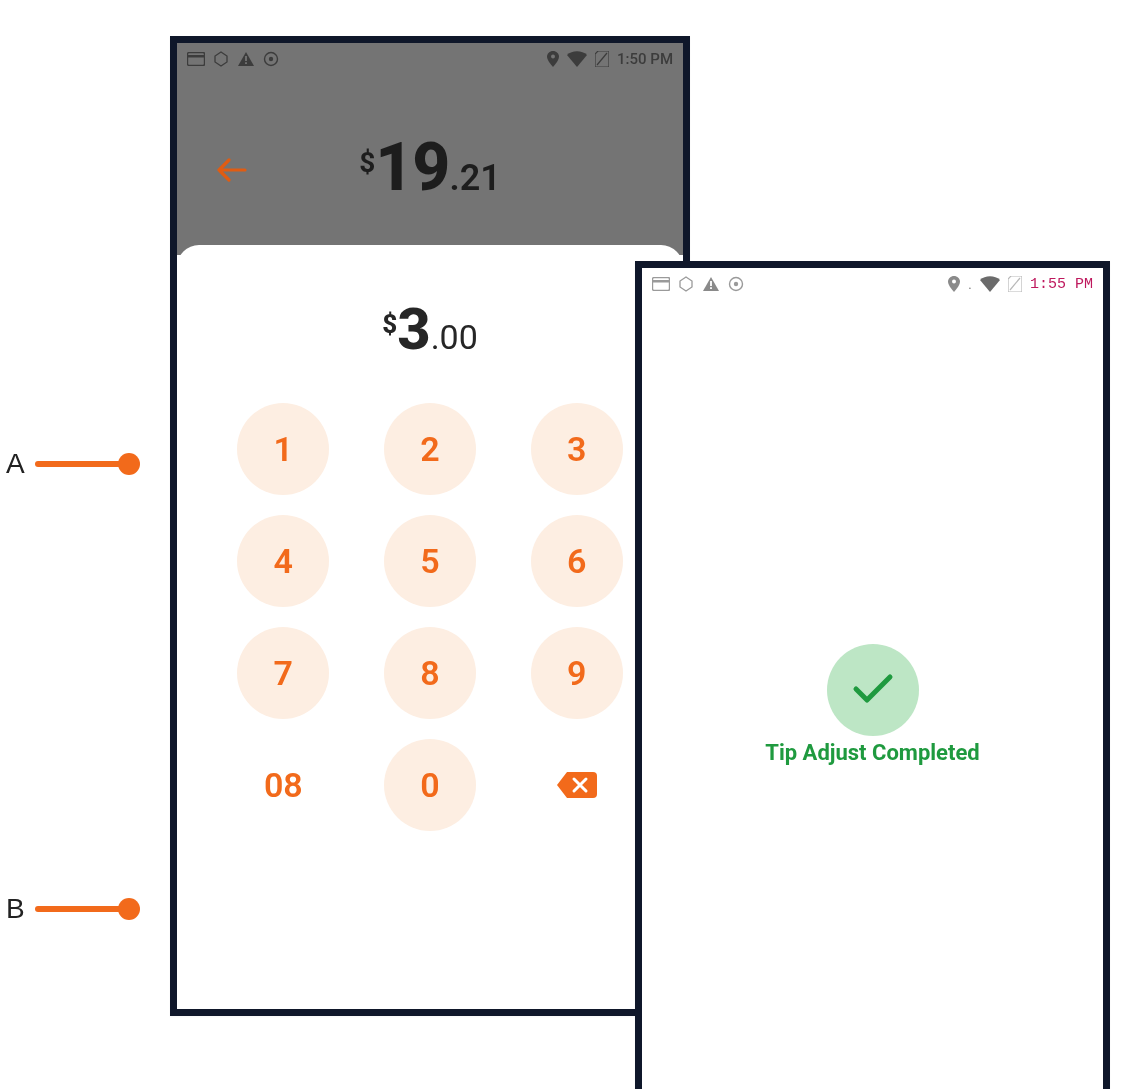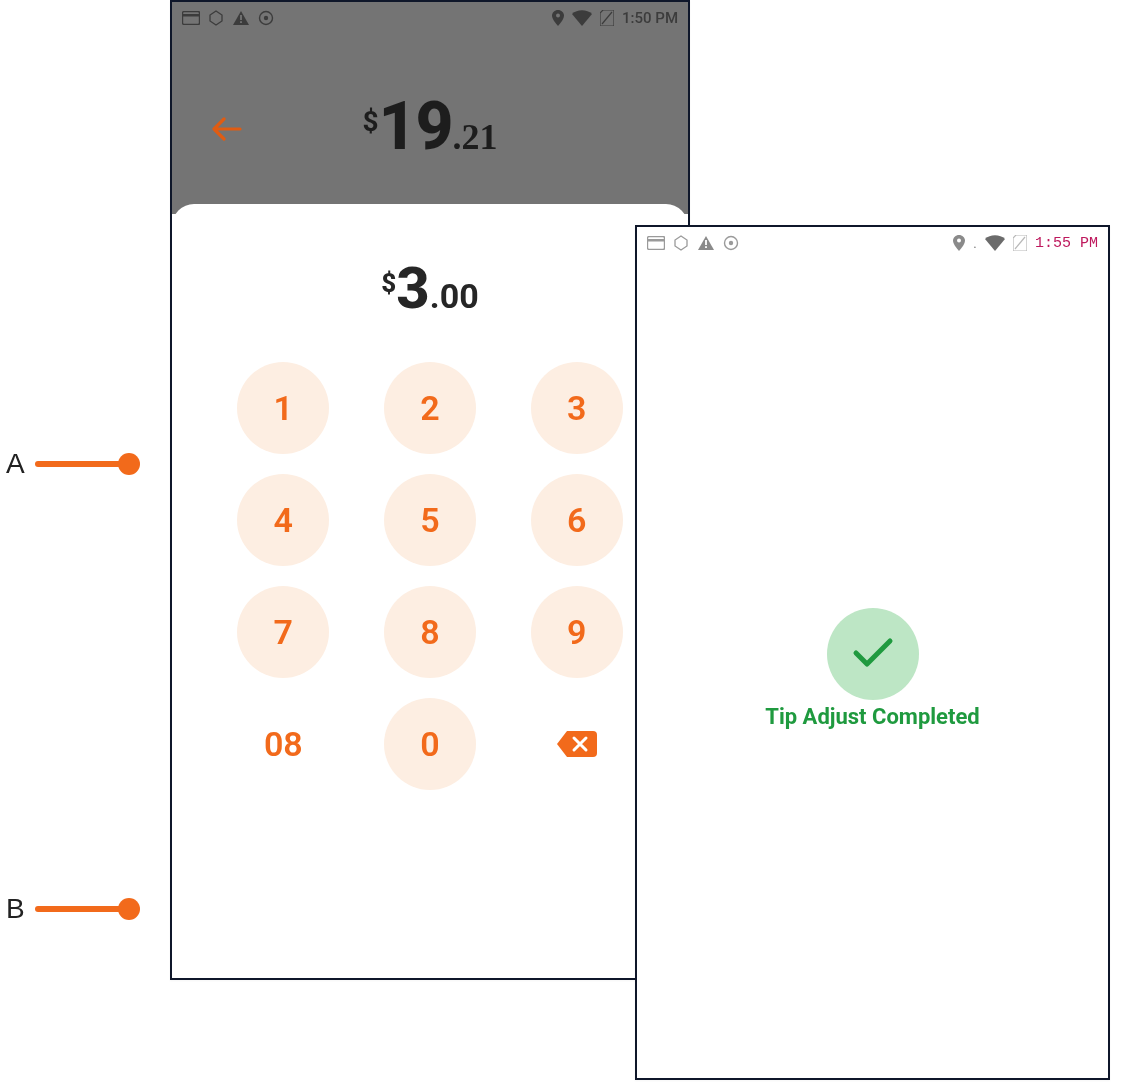--- a/index.html
+++ b/index.html
@@ -41,22 +41,23 @@
     width: 22px;
     height: 22px;
     background: #f26a1b;
     border-radius: 50%;
   }
 
   
   .phone {
     position: absolute;
     background: #fff;
-    border: 2px solid #0f172a;
+    border: 7px solid #0f172a;
     box-shadow: 0 1px 2px rgba(0,0,0,.04);
+    margin-top: 36px;
   }
   .phone-a {
     left: 170px;
     top: 0;
     width: 520px;
     height: 980px;
     overflow: hidden;
   }
   .phone-b {
     left: 635px;
@@ -95,36 +96,36 @@
     cursor: pointer;
     line-height: 1;
   }
   .total-amount {
     text-align: center;
     padding-top: 54px;
     color: #1d1d1d;
   }
   .total-amount .dollar { font-size: 28px; vertical-align: 18px; font-weight: 700; }
   .total-amount .whole { font-size: 66px; font-weight: 800; letter-spacing: -1px;}
-  .total-amount .cents { font-size: 36px; font-weight: 600; font-family: Liberation Serif, serif; }
+  .total-amount .cents { font-size: 36px; font-weight: 600; }
 
   .sheet {
     position: absolute;
     left: 0; right: 0;
     top: 202px;
     bottom: 0;
     background: #fff;
     border-radius: 22px 22px 0 0;
     padding-top: 50px;
     text-align: center;
   }
   .custom-amount { color: #262626; }
   .custom-amount .dollar { font-size: 26px; vertical-align: 16px; font-weight: 800;}
   .custom-amount .whole { font-size: 58px; font-weight: 800; }
-  .custom-amount .cents { font-size: 34px; font-weight: 700; }
+  .custom-amount .cents { font-size: 34px; font-weight: 400; }
   .custom-label {
     margin-top: 8px;
     letter-spacing: 6px;
     font-size: 16px;
     color: #9b9b9b;
   }
 
   .keypad {
     margin: 40px auto 0;
     width: 400px;

